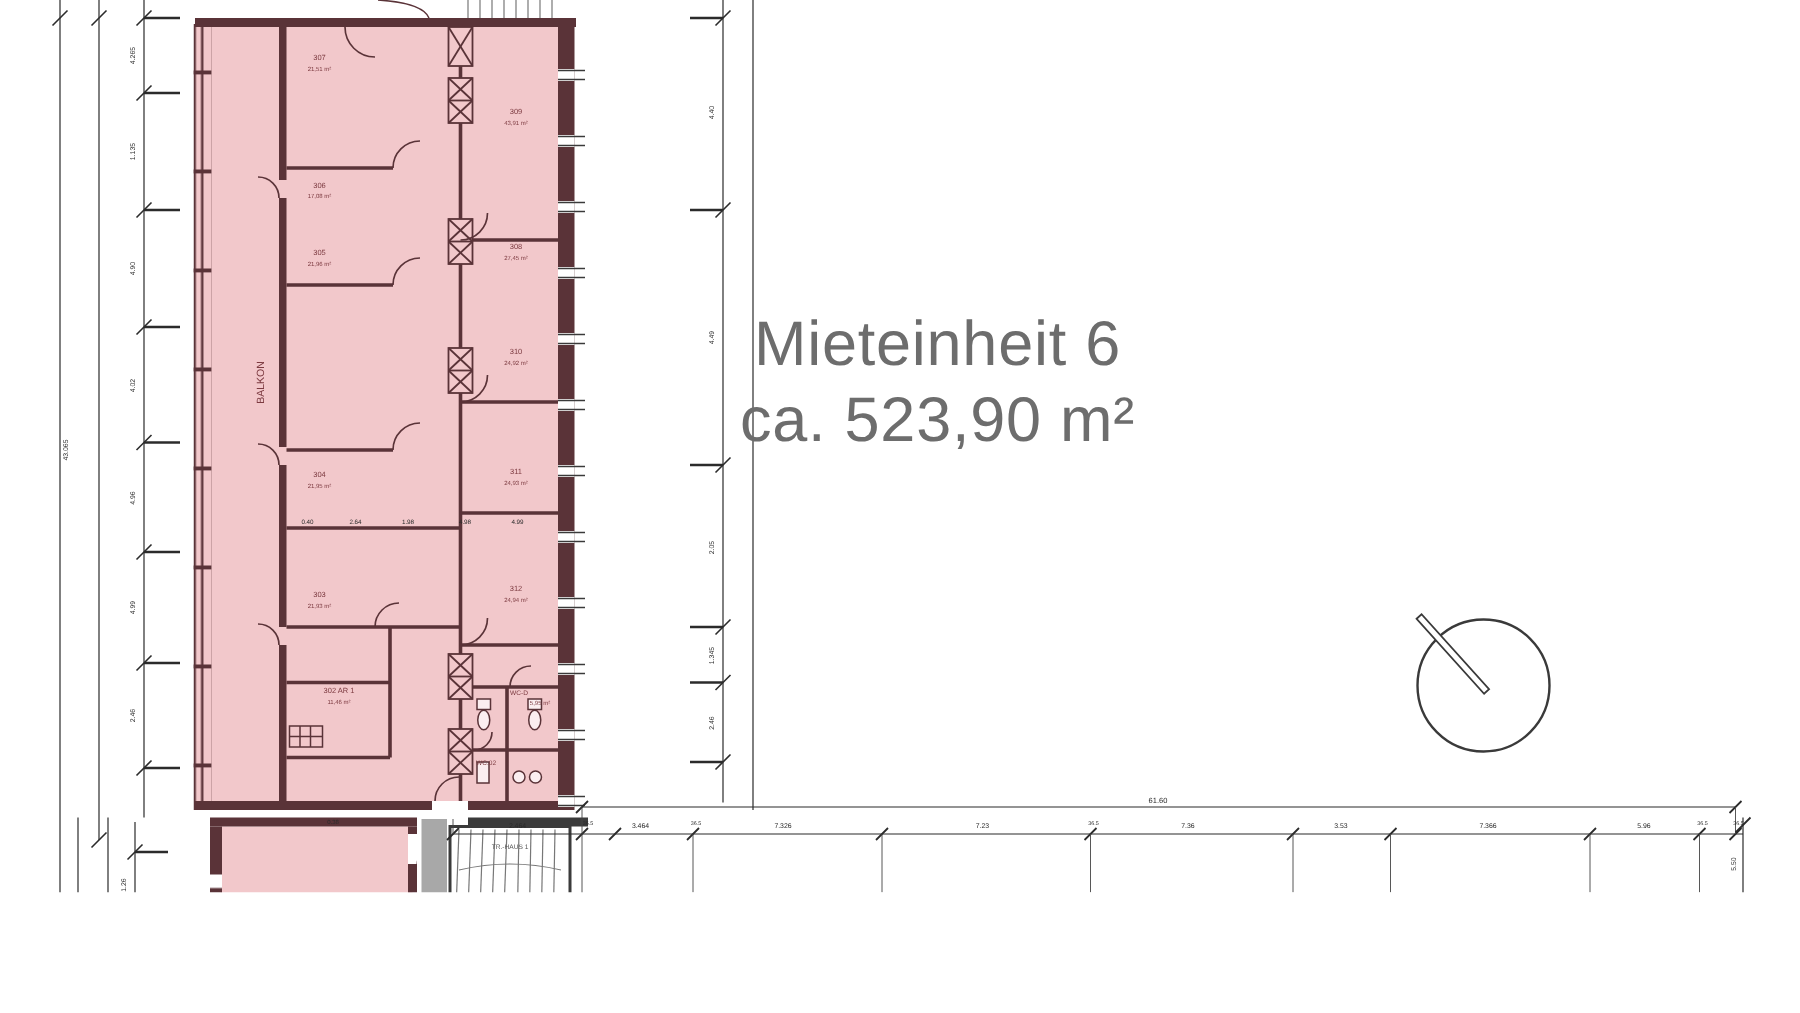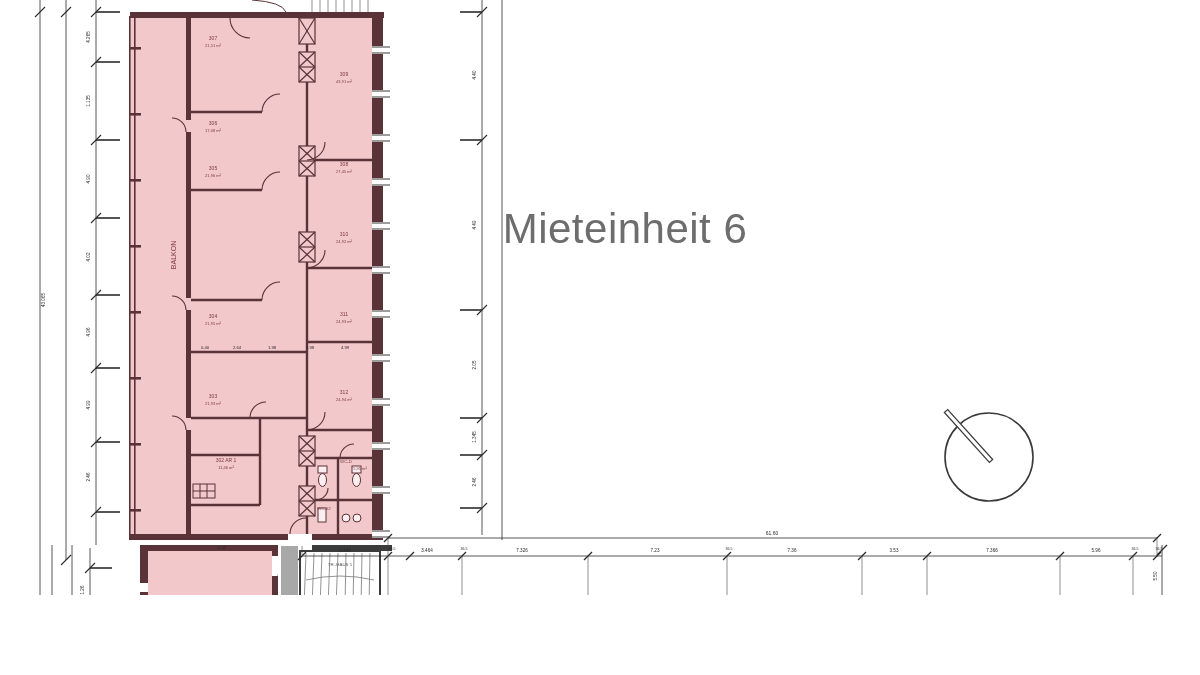--- a/index.html
+++ b/index.html
@@ -542,14 +542,15 @@
   </g>
 
   <g>
     <circle cx="989" cy="457" r="44" fill="#ffffff" stroke="#3a3a3a" stroke-width="1.6"></circle>
     <polygon points="944.4,412.5 947.7,409.5 992.7,459.5 989.4,462.5" fill="#ffffff" stroke="#3a3a3a" stroke-width="1.2"></polygon>
   </g>
 </svg>
 
 <div class="title">
   <div>Mieteinheit 6</div>
+  <div>ca. 523,90 m²</div>
 </div>
 </div>
 
 </body></html>

